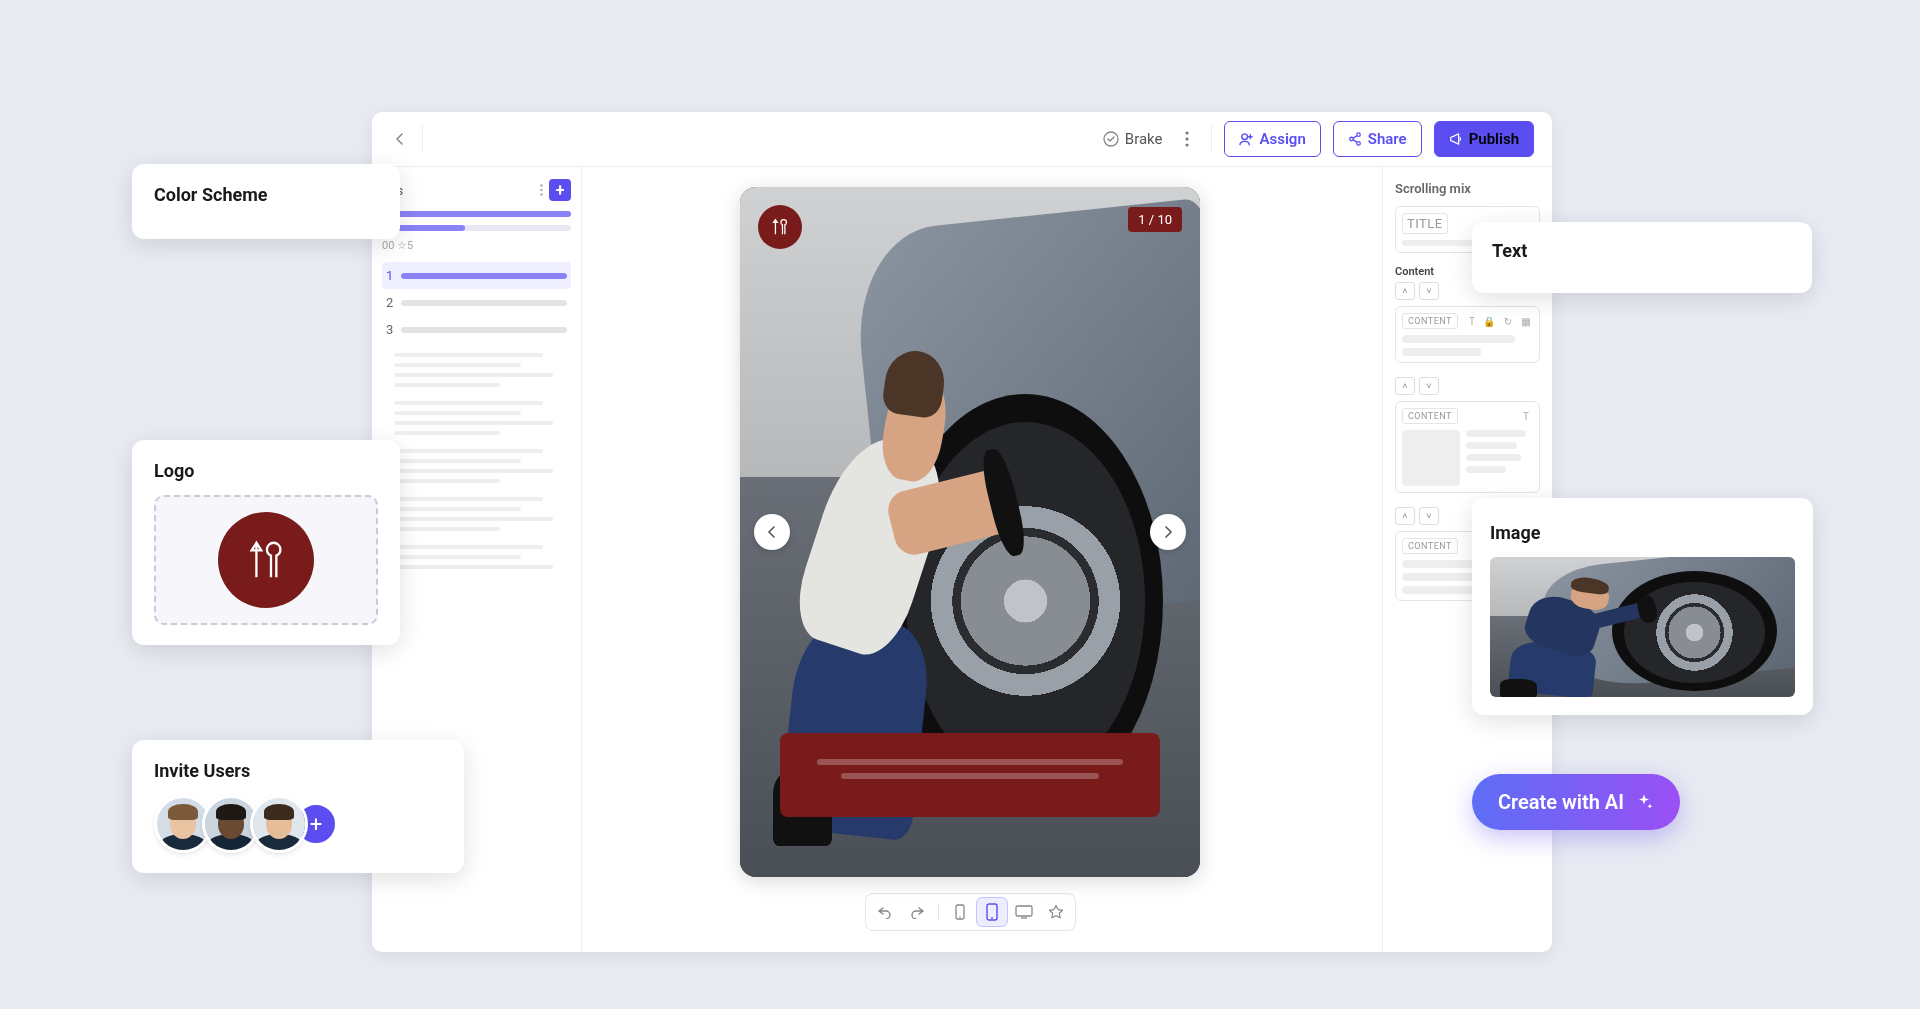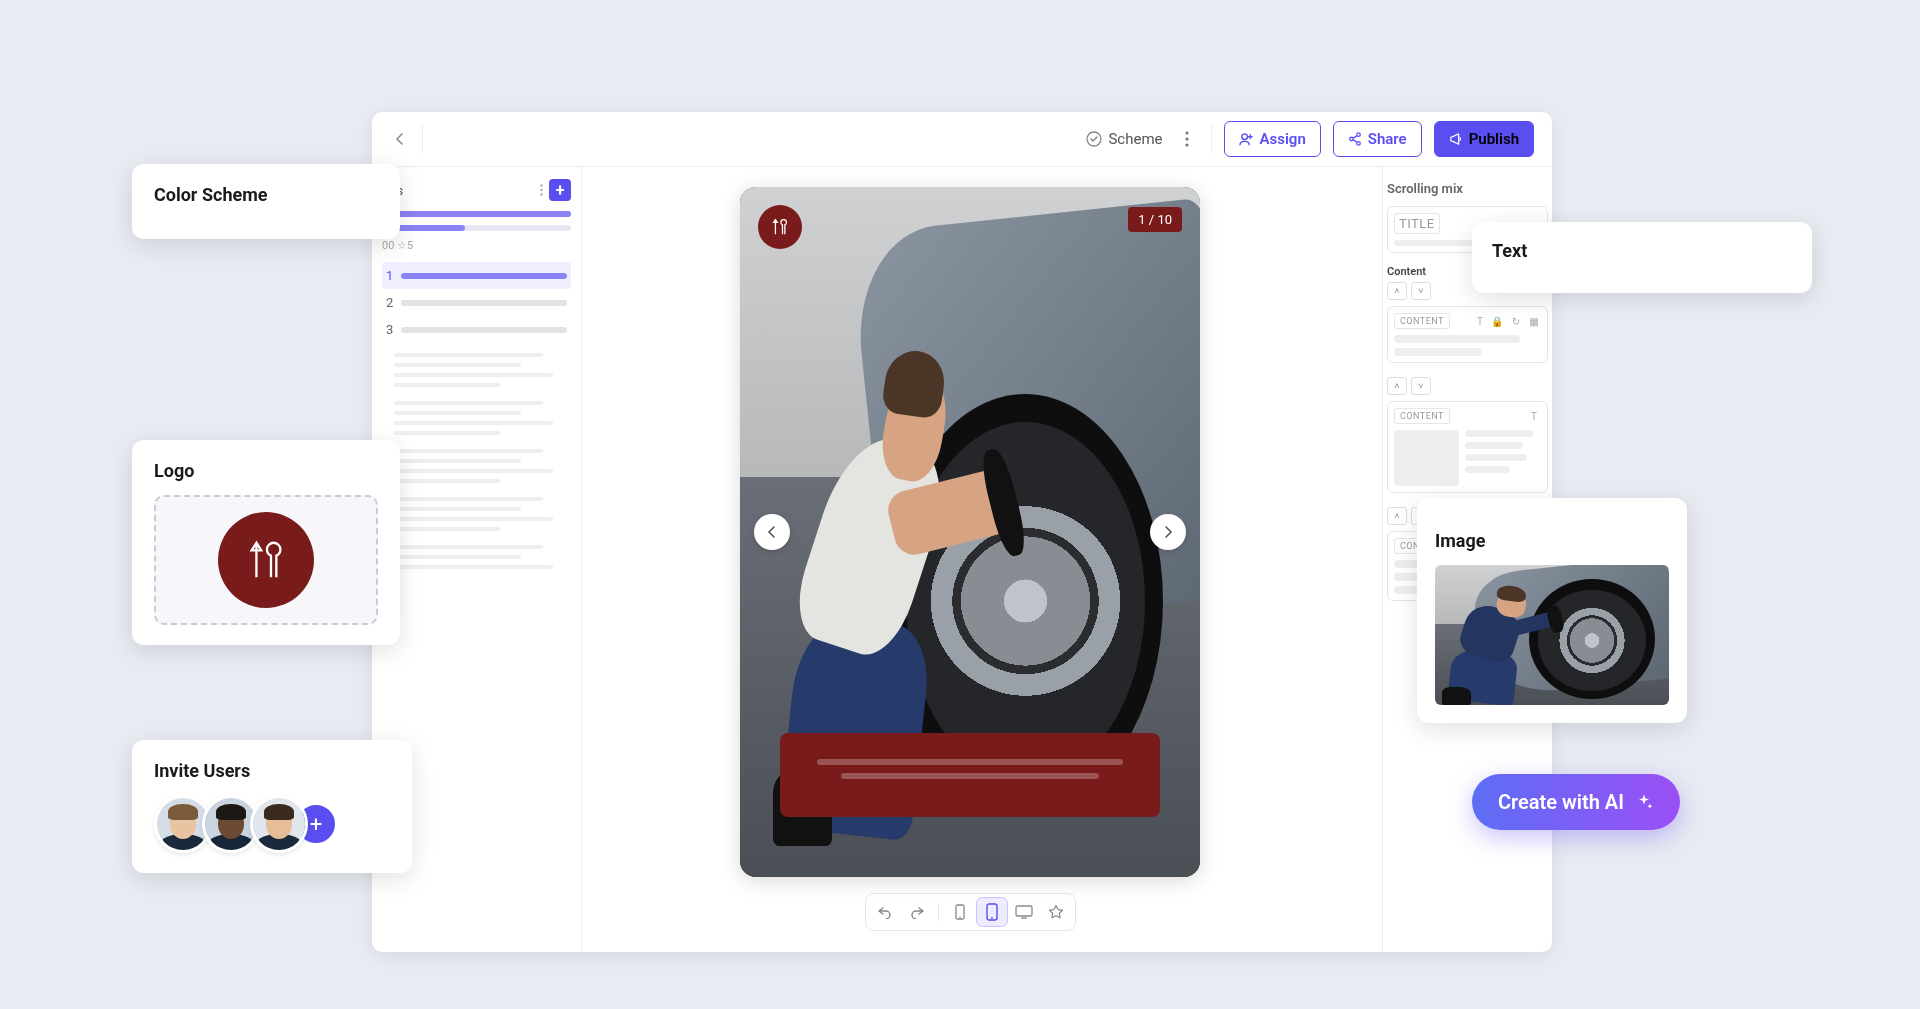--- a/index.html
+++ b/index.html
@@ -42,21 +42,21 @@
   .title-card h2 { font-size:24px; font-weight:700; line-height:1.3; margin-bottom:18px; }
   .title-card .line { height:6px; background:rgba(255,255,255,0.25); border-radius:3px; margin:0 auto 8px; }
   .nav-circle { position:absolute; top:50%; transform:translateY(-50%); width:36px; height:36px; border-radius:50%; background:#fff; box-shadow:0 2px 6px rgba(0,0,0,0.15); display:flex; align-items:center; justify-content:center; color:#555; }
   .nav-prev { left:14px; } .nav-next { right:14px; }
   .device-toolbar { margin-top:16px; display:flex; align-items:center; gap:2px; background:#fff; border:1px solid #e5e5e5; border-radius:8px; padding:4px; }
   .device-toolbar button { width:30px; height:28px; border:none; background:transparent; border-radius:5px; display:flex; align-items:center; justify-content:center; color:#777; }
   .device-toolbar button.active { background:#eeecff; color:#5b4ef0; outline:1px solid #c9c3ff; }
   .device-toolbar .sep { width:1px; height:18px; background:#e5e5e5; margin:0 4px; }
 
   
-  .inspector-col { width: 170px; border-left:1px solid #eee; padding:14px 4px; font-size:12px; color:#666; overflow:hidden;margin-left:24px; }
+  .inspector-col { width: 170px; border-left:1px solid #eee; padding:14px 12px; font-size:12px; color:#666; overflow:hidden;margin-left:24px; }
   .insp-title { font-size:13px; font-weight:600; margin-bottom:10px; }
   .insp-block { border:1px solid #e5e5e5; border-radius:6px; padding:6px; margin-bottom:12px; }
   .insp-block .tag { font-size:13px; letter-spacing:0.5px; color:#999; border:1px solid #e5e5e5; border-radius:3px; padding:2px 4px; display:inline-block; }
   .insp-block .bar { height:6px; background:#eee; border-radius:3px; margin-top:6px; }
   .insp-label { font-size:11px; color:#444; margin:8px 0 4px; font-weight:600; }
   .handle-row { display:flex; gap:4px; margin-bottom:6px; }
   .handle-row button { width:20px; height:18px; border:1px solid #ddd; background:#fff; border-radius:3px; font-size:9px; color:#888; }
   .content-box { border:1px solid #e5e5e5; border-radius:6px; padding:6px; }
   .content-header { display:flex; align-items:center; justify-content:space-between; margin-bottom:6px; }
   .content-header .tag { font-size:9px; letter-spacing:.5px; color:#999; border:1px solid #e5e5e5; border-radius:3px; padding:2px 5px; }
@@ -71,29 +71,29 @@
   .color-scheme-card { left:132px; top:164px; width:268px; }
   .swatch-row { display:flex; gap:22px; }
   .swatch-group { display:flex; flex-direction:column; align-items:center; gap:8px; }
   .swatch { width:78px; height:78px; border:1.5px solid #ddd; border-radius:8px; overflow:hidden; display:grid; grid-template:1fr 1fr/1fr 1fr; }
   .swatch-label { font-size:14px; color:#555; }
 
   .logo-card { left:132px; top:440px; width:268px; }
   .logo-frame { border:2px dashed #c9c9d8; border-radius:10px; height:130px; display:flex; align-items:center; justify-content:center; background:#f6f6fb; }
   .logo-circle { width:96px; height:96px; border-radius:50%; background:#7a1b1b; display:flex; align-items:center; justify-content:center; }
 
-  .invite-card { left:132px; top:740px; width:280px; }
+  .invite-card { left:132px; top:740px; width:332px; }
   .avatars { display:flex; align-items:center; }
   .avatar { width:58px; height:58px; border-radius:50%; border:3px solid #fff; margin-right:-10px; box-shadow:0 2px 4px rgba(0,0,0,0.1); }
   .add-user-btn { width:44px; height:44px; border-radius:50%; background:#5b4ef0; color:#fff; display:flex; align-items:center; justify-content:center; font-size:22px; margin-left:-4px; border:3px solid #fff; }
 
   .text-popup-card { left:1472px; top:222px; width:340px; padding:18px 20px; }
   .text-popup-card .prompt-box { border:1.5px solid #333; border-radius:6px; padding:14px 16px; font-size:16px; line-height:1.4; color:#222; margin-top:10px; }
 
-  .image-popup-card { left:1417px; top:498px; width:270px; padding:32px 18px 18px; }
+  .image-popup-card { left:1472px; top:498px; width:341px; padding:24px 18px 18px; }
   .image-popup-card .thumb { width:100%; height:140px; border-radius:6px; overflow:hidden; margin-top:8px; }
 
   .ai-pill { position:absolute; left:1472px; top:774px; height:56px; padding:0 26px; border-radius:28px; background:linear-gradient(90deg,#5d6ef5,#9a4ff5); color:#fff; font-size:20px; font-weight:600; display:flex; align-items:center; gap:10px; box-shadow:0 8px 24px rgba(104,83,240,0.35); }
 
   
   .mechanic-scene { position:absolute; inset:0; }
   .mechanic-scene .bg-top { position:absolute; left:0; right:0; top:0; height:42%; background:linear-gradient(180deg,#cfd1d3,#b6b8ba); }
   .mechanic-scene .bg-floor { position:absolute; left:0; right:0; bottom:0; height:58%; background:linear-gradient(180deg,#6a6f77,#4a4e55); }
   .mechanic-scene .car-body { position:absolute; right:-6%; top:4%; width:78%; height:58%; background:linear-gradient(135deg,#8b95a2,#5c6572); border-radius:24% 6% 6% 40% / 30% 10% 10% 46%; transform:rotate(-6deg); }
   .mechanic-scene .wheel-well { position:absolute; right:8%; bottom:10%; width:60%; height:60%; background:radial-gradient(circle at 50% 50%, #111 0 20%, #1b1b1b 20% 44%, #0e0e0e 44% 100%); border-radius:50%; }
@@ -123,21 +123,21 @@
           <path d="M7 1 L2 6 L7 11" stroke="#888" stroke-width="1.5" fill="none" stroke-linecap="round"></path>
         </svg>
     </div>
     <div style="width:1px; height:28px; background:#eee"></div>
     <div class="topbar-spacer"></div>
     <div class="saved-indicator">
       <svg width="16" height="16" viewBox="0 0 16 16">
           <circle cx="8" cy="8" r="7" fill="none" stroke="#888" stroke-width="1.3"></circle>
           <path d="M5 8l2 2 4-4" stroke="#888" stroke-width="1.5" fill="none" stroke-linecap="round"></path>
         </svg>
-      <span>Scheme</span>
+      <span>Brake</span>
     </div>
     <div class="more-btn">
       <svg width="4" height="16" viewBox="0 0 4 16">
           <circle cx="2" cy="2" r="1.6" fill="#777"></circle>
           <circle cx="2" cy="8" r="1.6" fill="#777"></circle>
           <circle cx="2" cy="14" r="1.6" fill="#777"></circle>
         </svg>
     </div>
     <div style="width:1px; height:28px; background:#eee"></div>
     <button class="action-btn">

